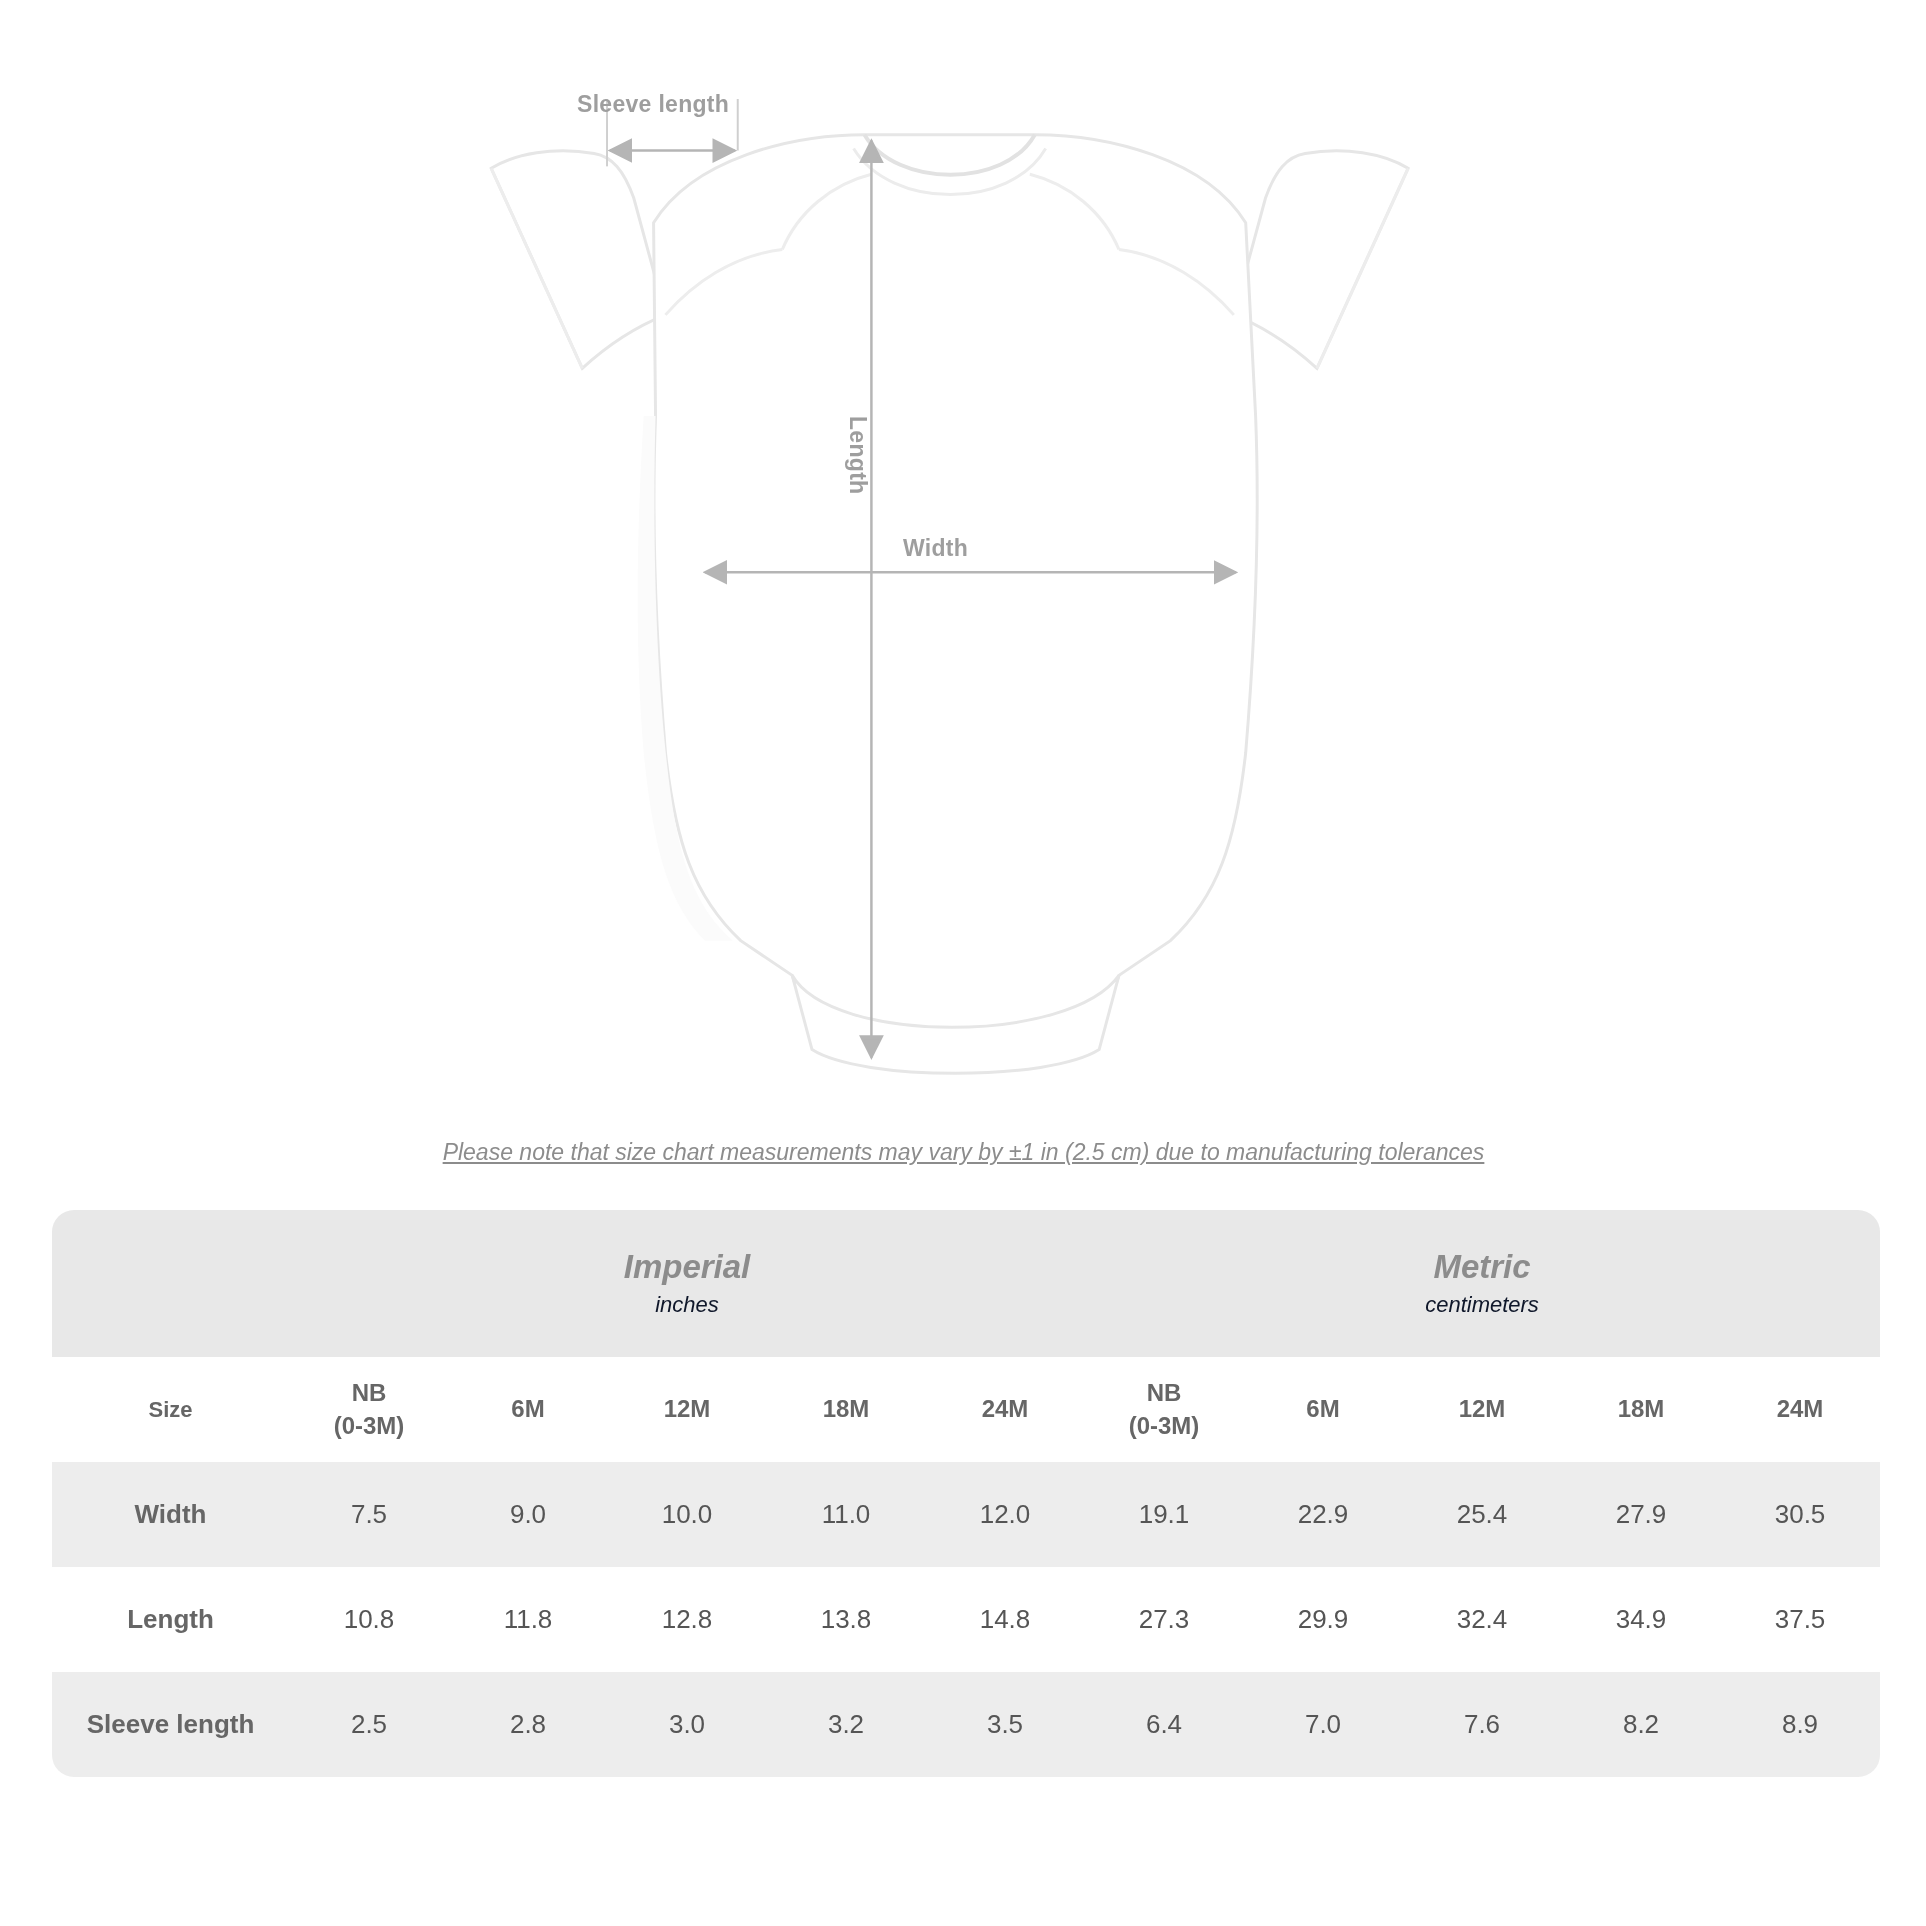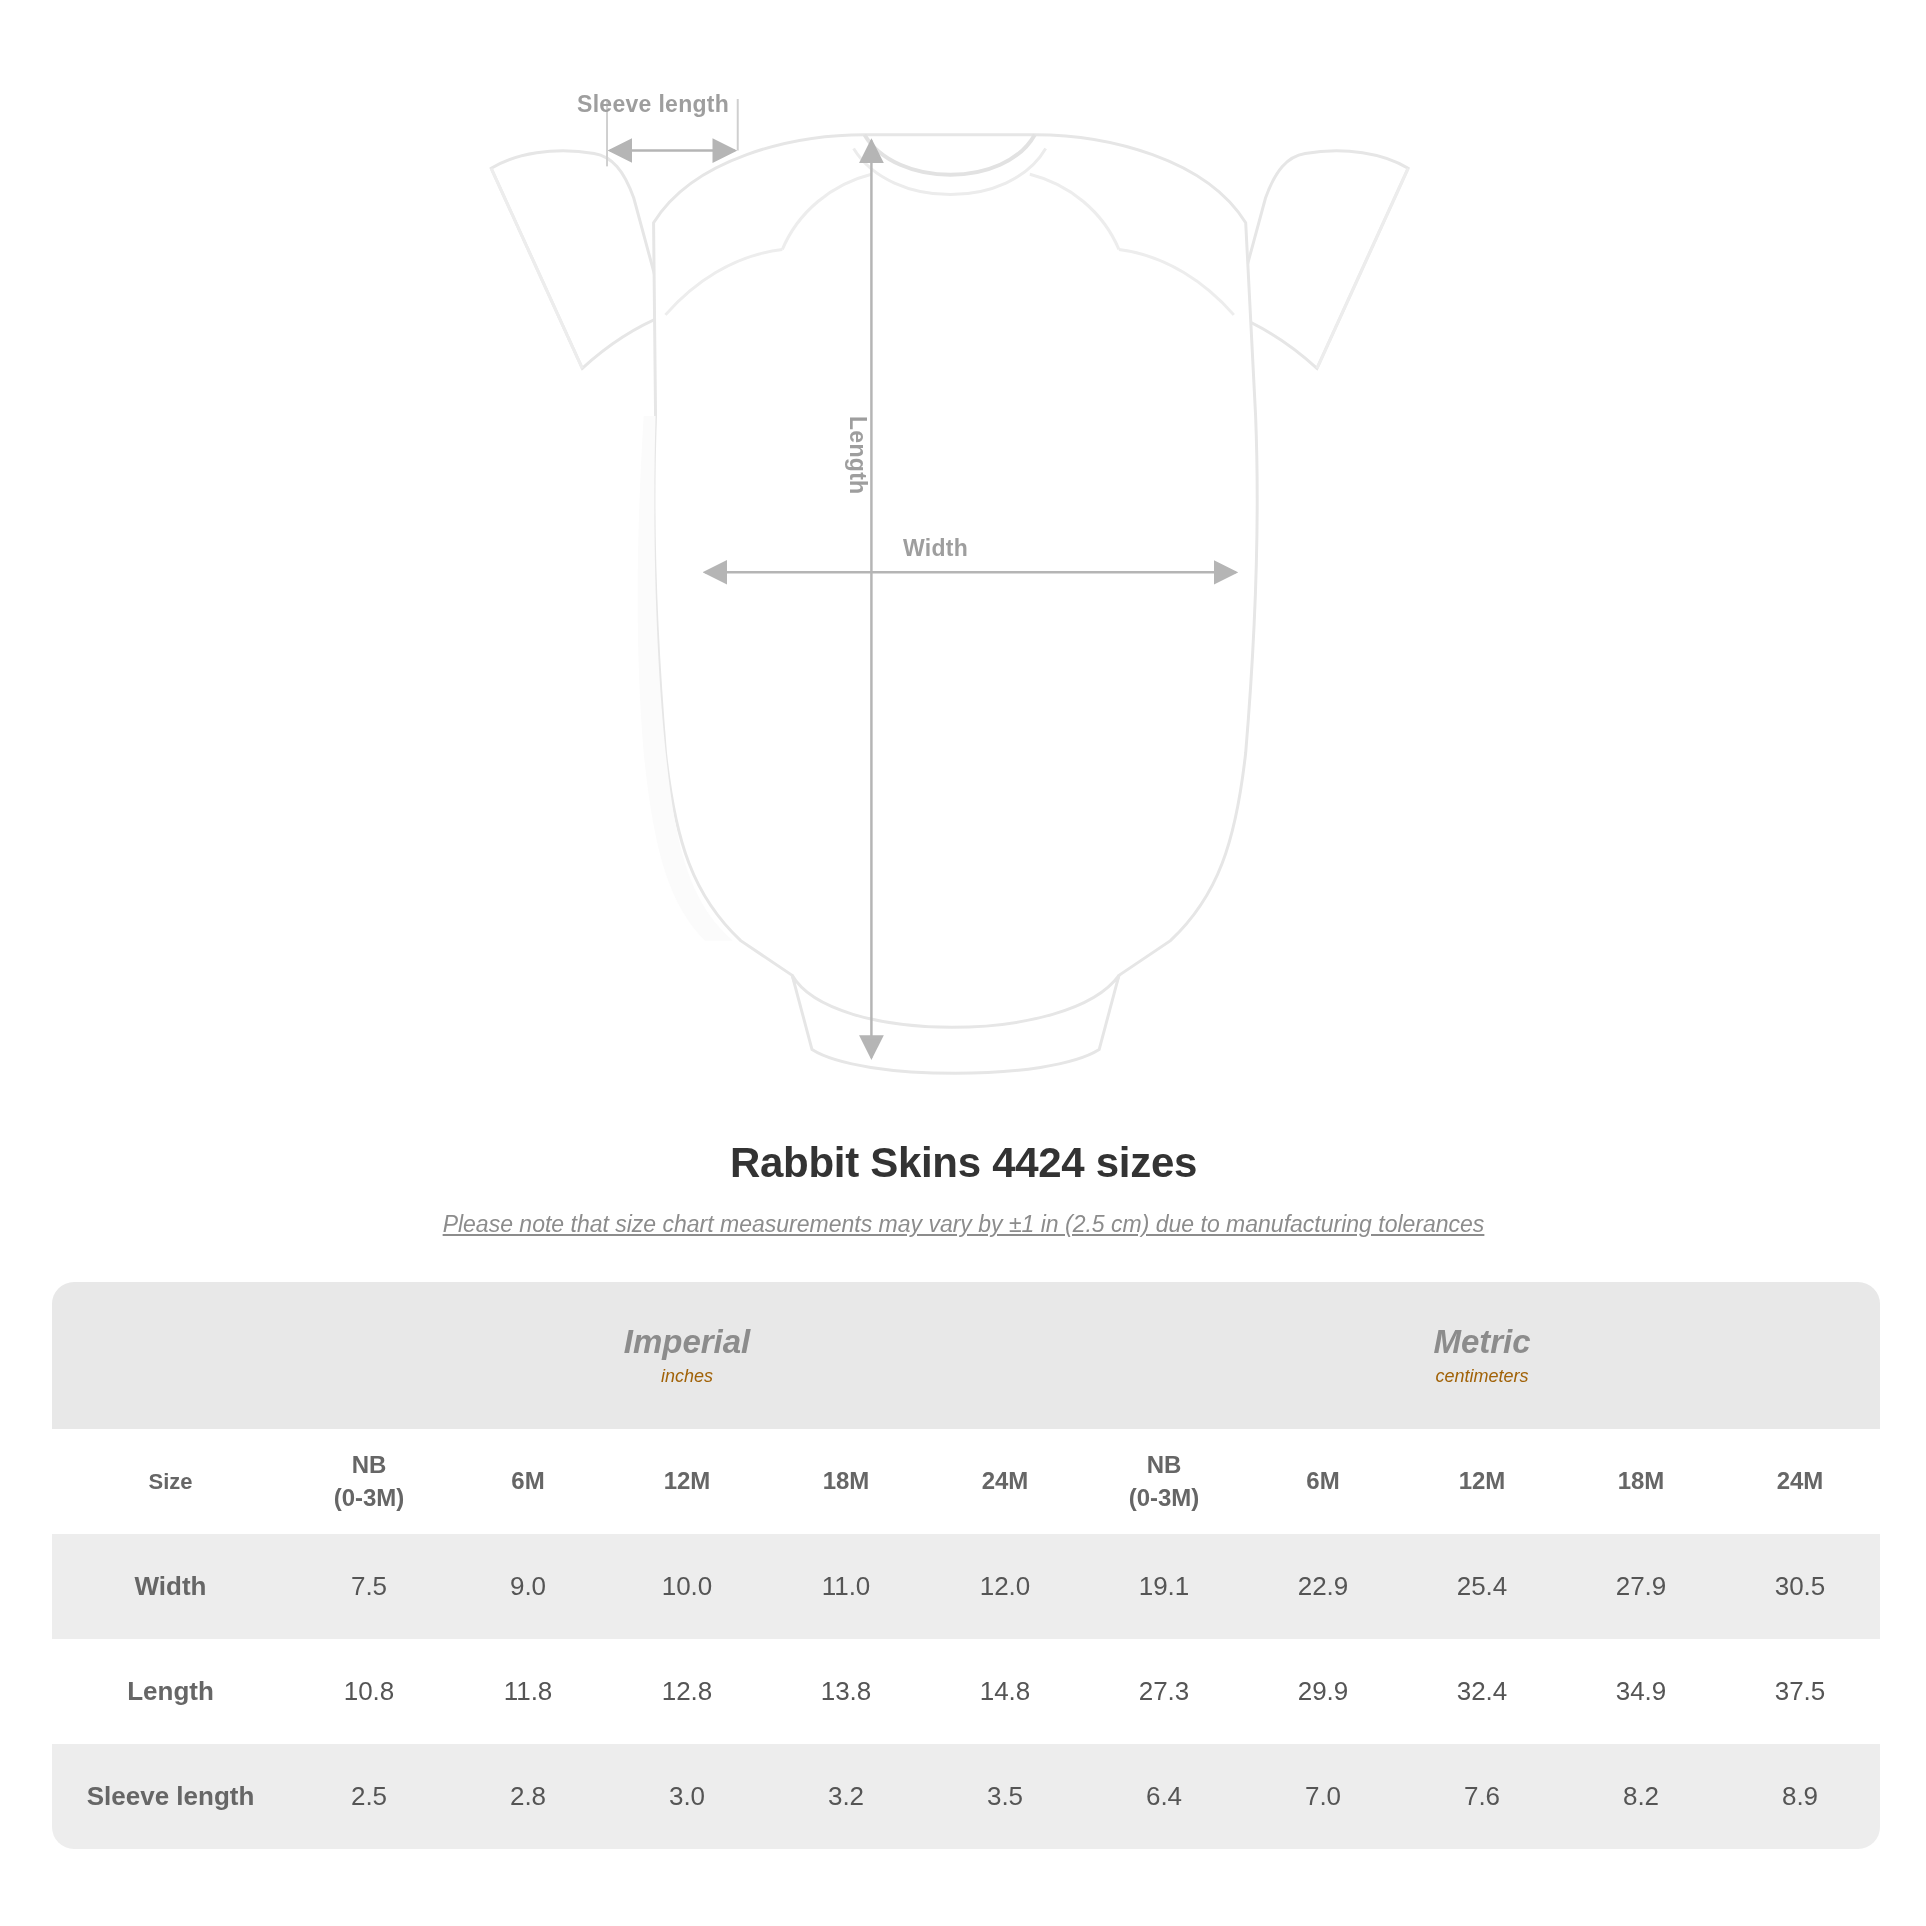--- a/index.html
+++ b/index.html
@@ -92,23 +92,23 @@
   .unit-row td.corner-right { border-top-right-radius: 22px; margin-top: 20px; }
 
   .unit-name {
     font-size: 33px;
     font-weight: bold;
     font-style: italic;
     color: #8c8c8c;
     line-height: 1.25;
   }
   .unit-sub {
-    font-size: 18px;
+    font-size: 22px;
     font-style: italic;
-    color: #a16207;
+    color: #0f172a;
     line-height: 1.5;
   }
 
   .head-row td {
     background: #ffffff;
     height: 103px;
     font-size: 24px;
     font-weight: bold;
     color: #666666;
     line-height: 1.35;
@@ -201,21 +201,20 @@
       <path d="M880 1068 L873 1050 L887 1050 Z" fill="#b5b5b5"></path>
     </g>
   </svg>
 
   <div class="dim-label label-sleeve">Sleeve length</div>
   <div class="dim-label label-width">Width</div>
   <div class="dim-label label-length">Length</div>
 </div>
 
 <div class="title-block">
-  <h1 class="chart-title">Rabbit Skins 4424 sizes</h1>
   <p class="chart-note">Please note that size chart measurements may vary by ±1 in (2.5 cm) due to manufacturing tolerances</p>
 </div>
 
 <div class="table-wrap">
   <table class="size-table">
     <colgroup>
       <col class="c-rowhead">
       <col class="c-data">
         <col class="c-data">
         <col class="c-data">

